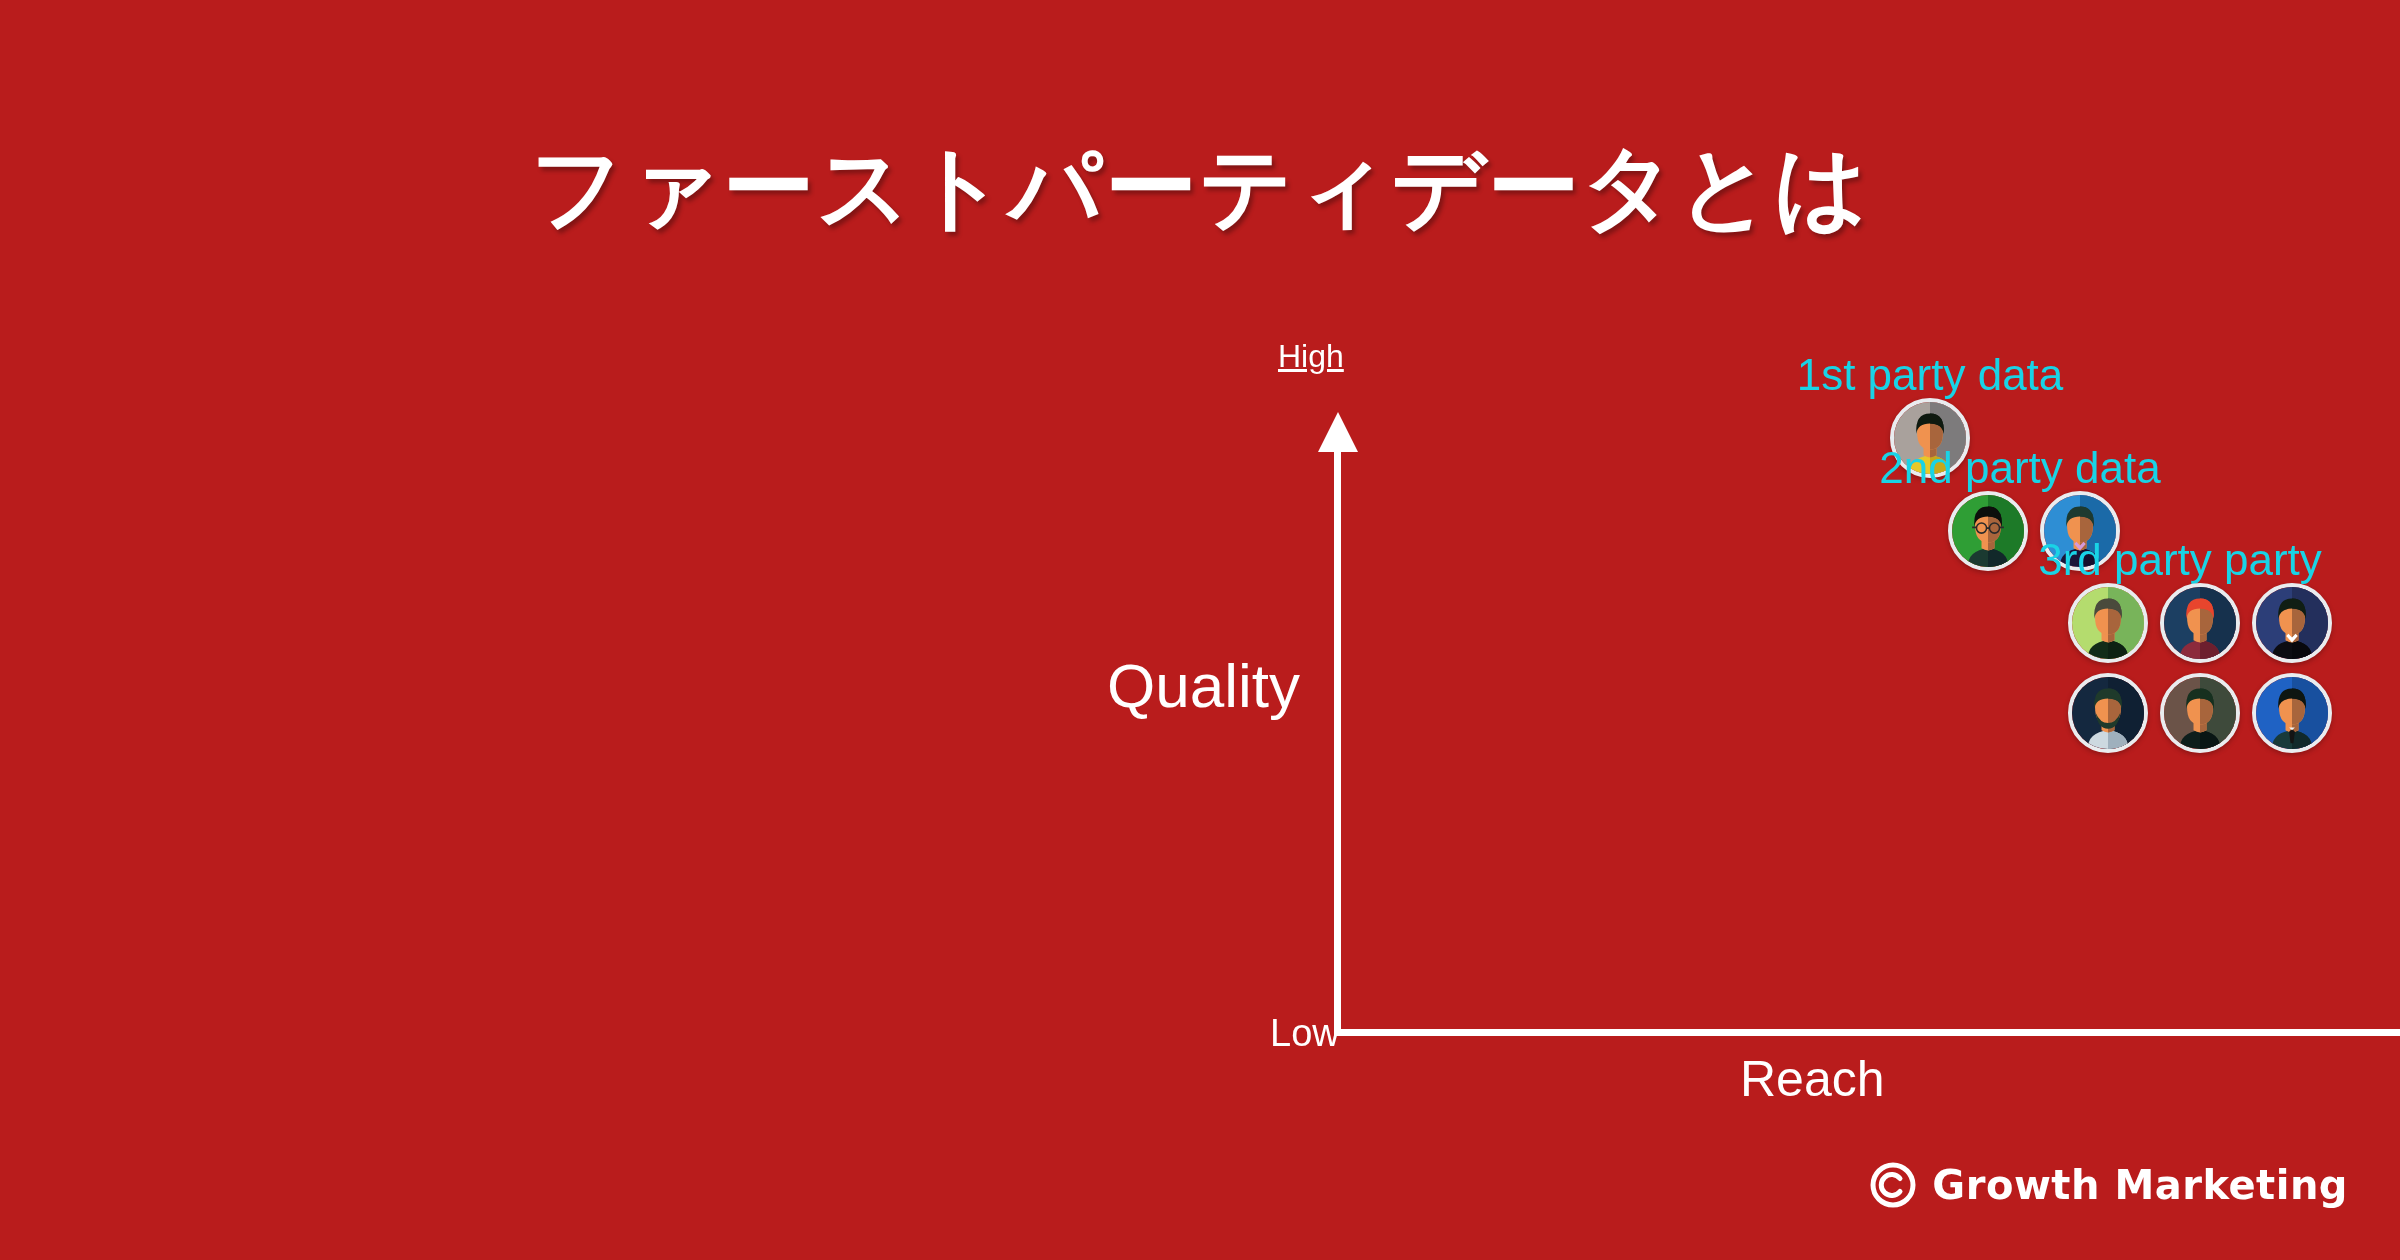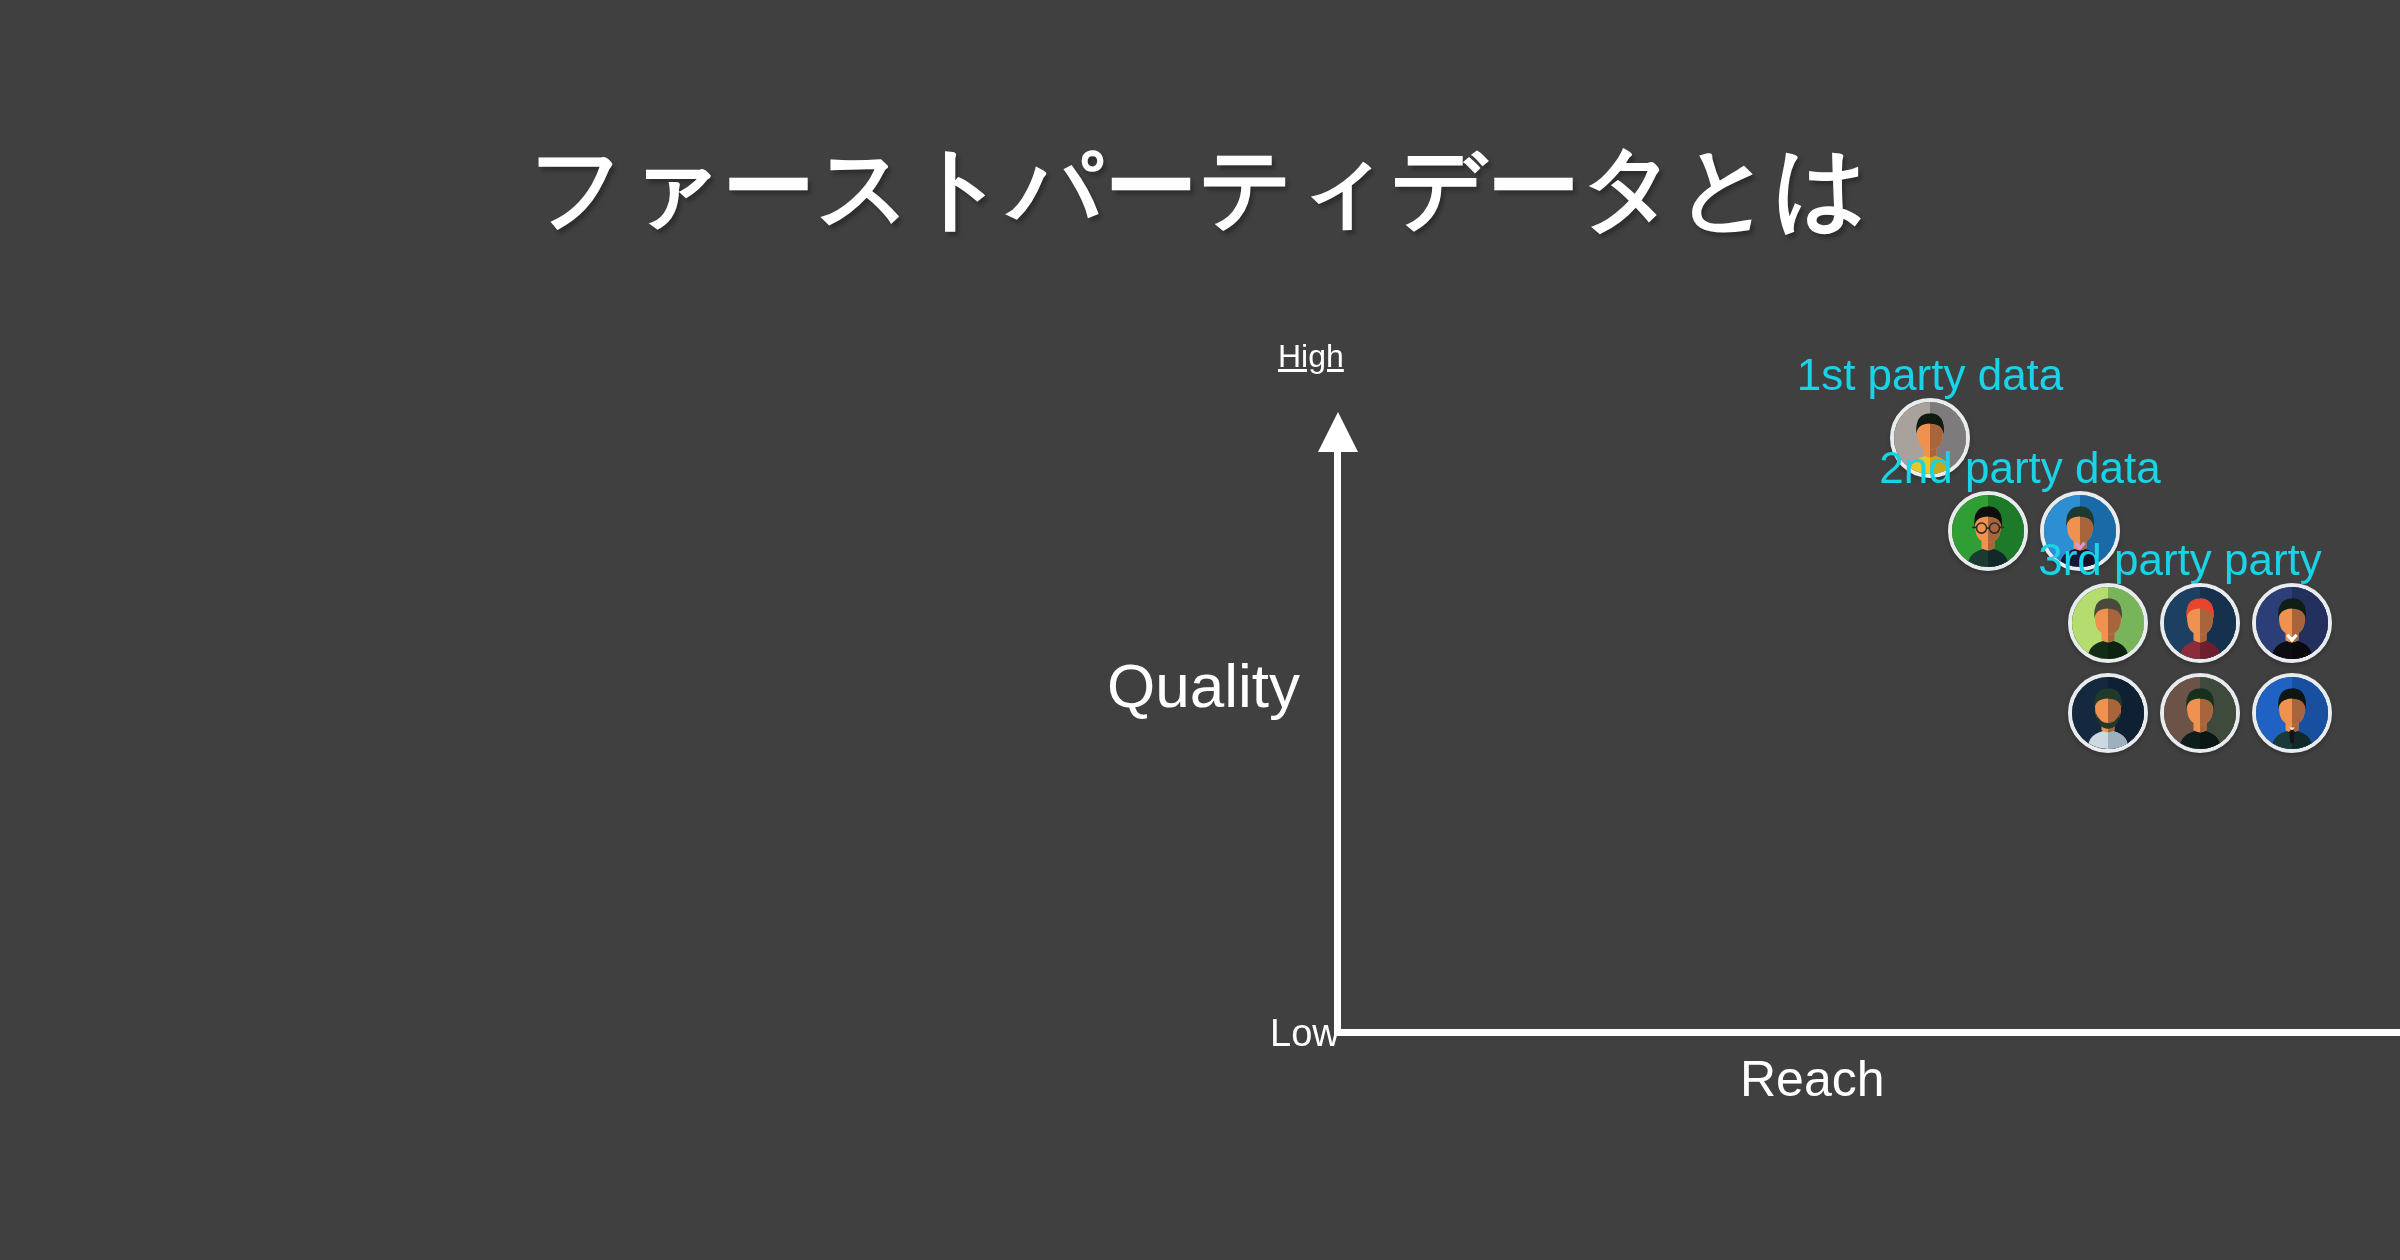--- a/index.html
+++ b/index.html
@@ -11,21 +11,21 @@
     height: 1260px;
     background: #0b4f6f;
     font-family: "Liberation Sans", sans-serif;
     overflow: hidden;
     position: relative;
   }
 
   #slide {
     position: absolute;
     inset: 0;
-    background: #404040;
+    background: #b91c1c;
   }
 
   
   #slide-title {
     position: absolute;
     left: 0;
     right: 0;
     top: 140px;
     text-align: center;
     color: #ffffff;
@@ -337,14 +337,23 @@
               <path d="M50 16 q21 0 19 28 q-2 -14 -19 -14 z" fill="#0d1612"></path>
               <path d="M50 72 l4 4 l-2 16 l-4 0 l-2 -16 z" fill="#141414"></path>
               <path d="M46 70 h8 l-4 4 z" fill="#f2f2f2"></path>
             </svg>
           </div>
         </div>
     </div>
 
   </div>
 
+  <div id="logo">
+    <span id="logo-mark">
+      <svg width="46" height="46" viewBox="0 0 46 46">
+        <circle cx="23" cy="23" r="20" fill="none" stroke="#ffffff" stroke-width="5"></circle>
+        <path d="M30 16.5 A10.5 10.5 0 1 0 30 29.5" fill="none" stroke="#ffffff" stroke-width="5" stroke-linecap="round"></path>
+      </svg>
+    </span>
+    <span id="logo-text">Growth Marketing</span>
+  </div>
 
 </div>
 
 </body></html>

